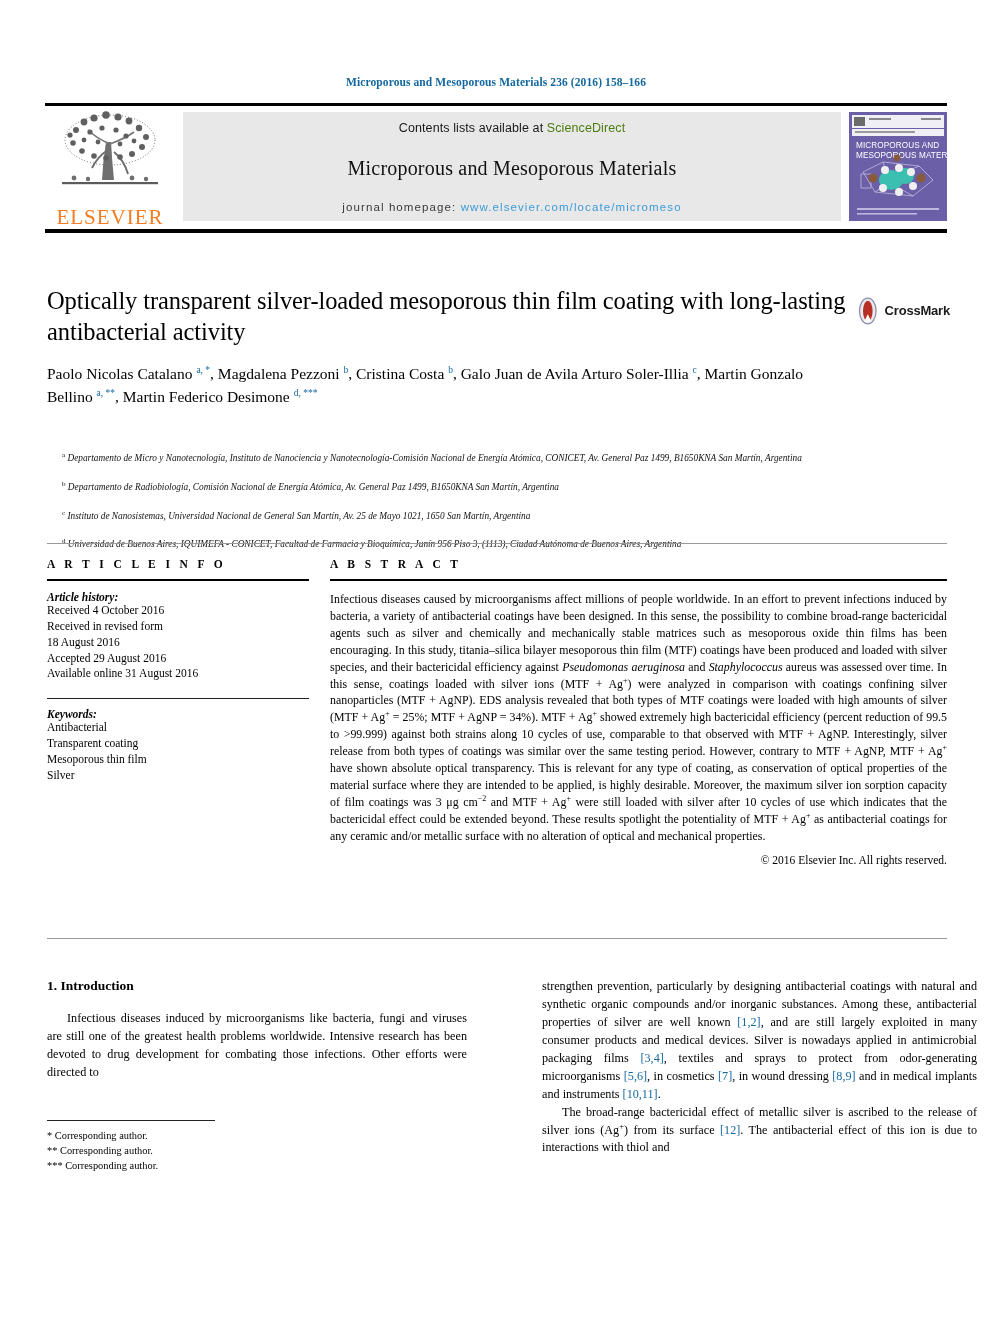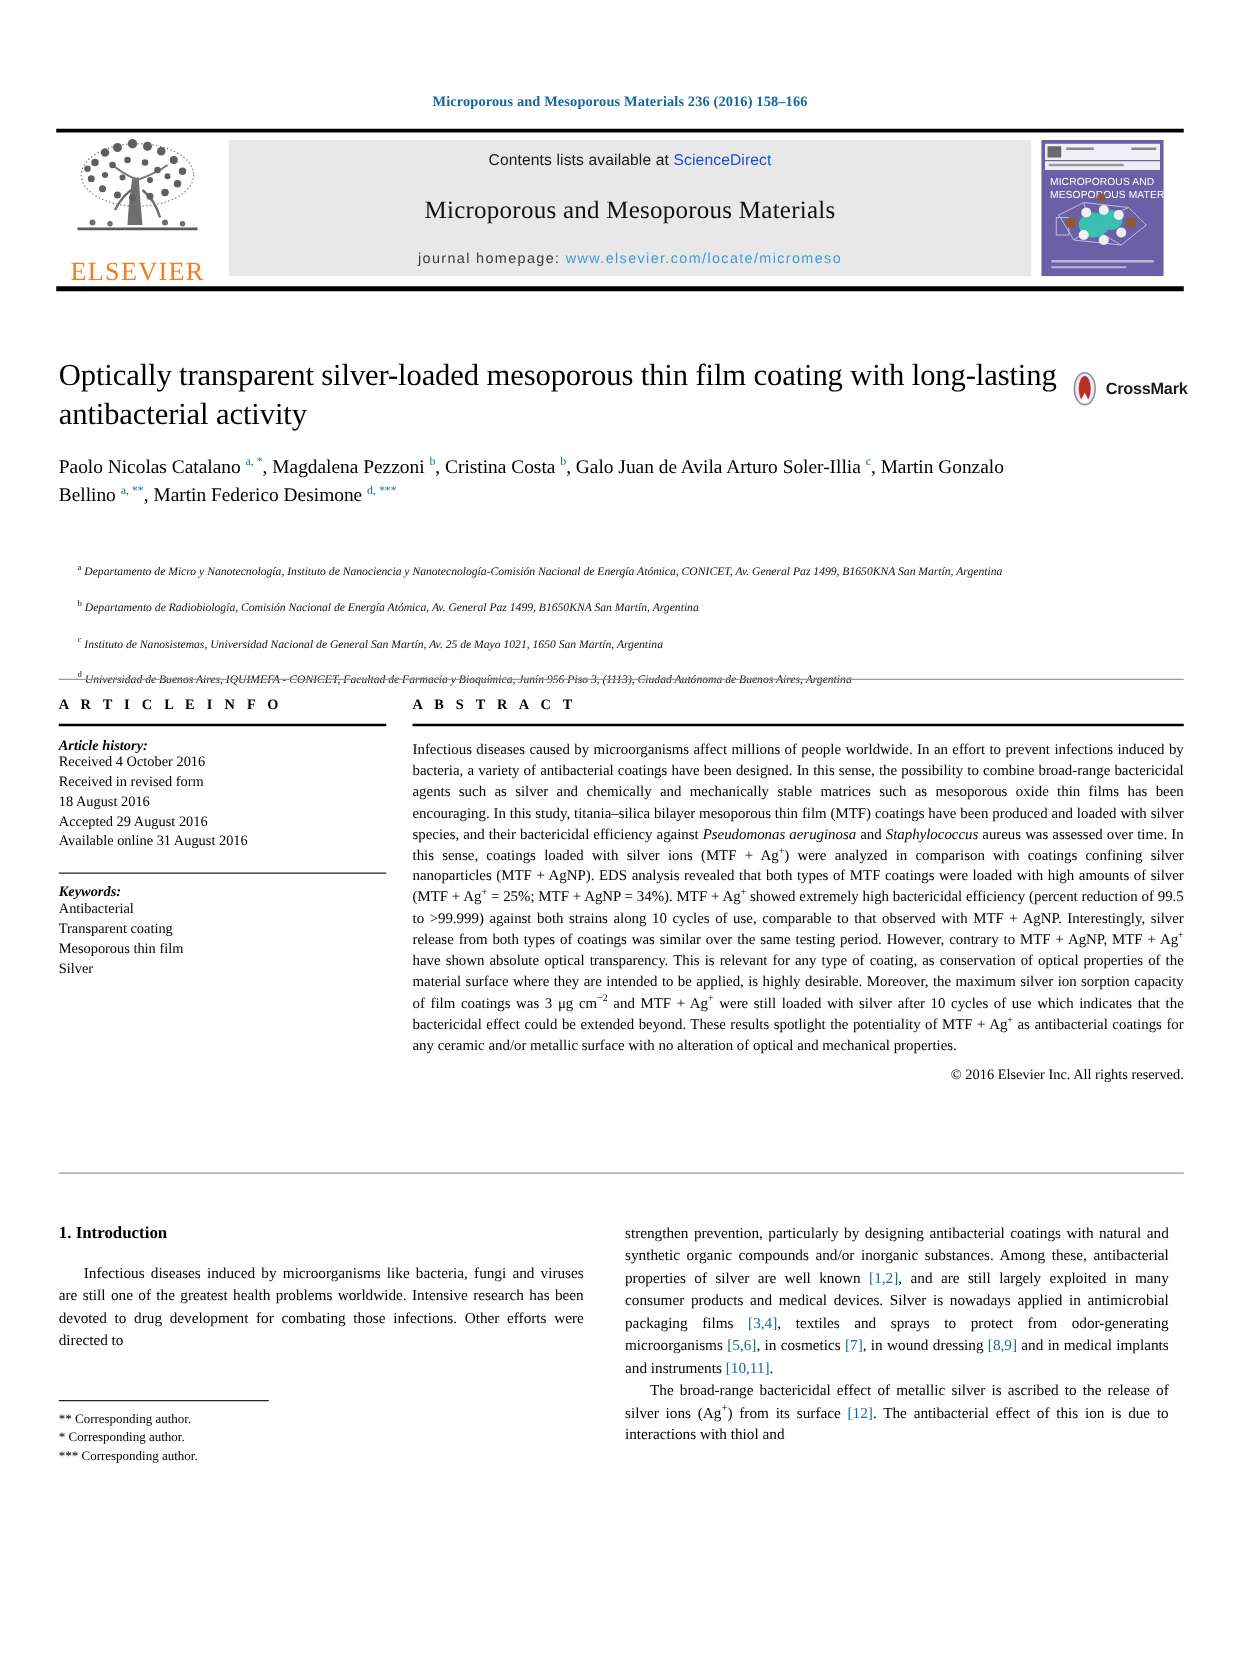--- a/index.html
+++ b/index.html
@@ -88,40 +88,40 @@
     padding: 9px 0 8px 0;
     margin: 6px 8px 7px 8px;
   }
   .contents-line {
     font-family: "Liberation Sans", sans-serif;
     font-size: 12.5px;
     color: #1a1a1a;
     letter-spacing: .1px;
   }
   .contents-line .sd {
-    color: #1d4ed8;
+    color: #4d7c0f;
   }
   .journal-name {
     font-family: "Liberation Serif", serif;
     font-size: 20px;
     color: #111;
     letter-spacing: .2px;
     line-height: 1.05;
   }
   .homepage-line {
     font-family: "Liberation Sans", sans-serif;
     font-size: 11.5px;
     color: #3a3a3a;
     letter-spacing: 1.1px;
   }
   .homepage-line .url { color: #3c9bd9; }
   .cover-thumb {
     width: 98px;
     flex: 0 0 98px;
-    margin: 6px 16px 7px 0;
+    margin: 6px 0 7px 0;
     position: relative;
   }
 
   
   .title-block {
     position: absolute;
     left: 47px;
     top: 285px;
     width: 800px;
   }
@@ -252,21 +252,21 @@
 
   
   .body-col-left {
     position: absolute;
     left: 47px;
     top: 978px;
     width: 420px;
   }
   .body-col-right {
     position: absolute;
-    left: 500px;
+    left: 542px;
     top: 978px;
     width: 435px;
   }
   .body-heading {
     font-size: 13.5px;
     font-weight: bold;
     margin: 0 0 16px 0;
   }
   .body-para {
     font-size: 12.2px;
@@ -485,19 +485,19 @@
     <p class="body-para">Infectious diseases induced by microorganisms like bacteria, fungi and viruses are still one of the greatest health problems worldwide. Intensive research has been devoted to drug development for combating those infections. Other efforts were directed to</p>
   </div>
 
   <div class="body-col-right">
     <p class="body-para no-indent">strengthen prevention, particularly by designing antibacterial coatings with natural and synthetic organic compounds and/or inorganic substances. Among these, antibacterial properties of silver are well known <span class="ref">[1,2]</span>, and are still largely exploited in many consumer products and medical devices. Silver is nowadays applied in antimicrobial packaging films <span class="ref">[3,4]</span>, textiles and sprays to protect from odor-generating microorganisms <span class="ref">[5,6]</span>, in cosmetics <span class="ref">[7]</span>, in wound dressing <span class="ref">[8,9]</span> and in medical implants and instruments <span class="ref">[10,11]</span>.</p>
     <p class="body-para">The broad-range bactericidal effect of metallic silver is ascribed to the release of silver ions (Ag<sup>+</sup>) from its surface <span class="ref">[12]</span>. The antibacterial effect of this ion is due to interactions with thiol and</p>
   </div>
 
   <div class="footnote-rule"></div>
   <div class="footnotes">
+    <p class="fn">* Corresponding author.</p>
     <p class="fn">** Corresponding author.</p>
-    <p class="fn">* Corresponding author.</p>
     <p class="fn">*** Corresponding author.</p>
   </div>
 
 
 </div>
 
 </body></html>

